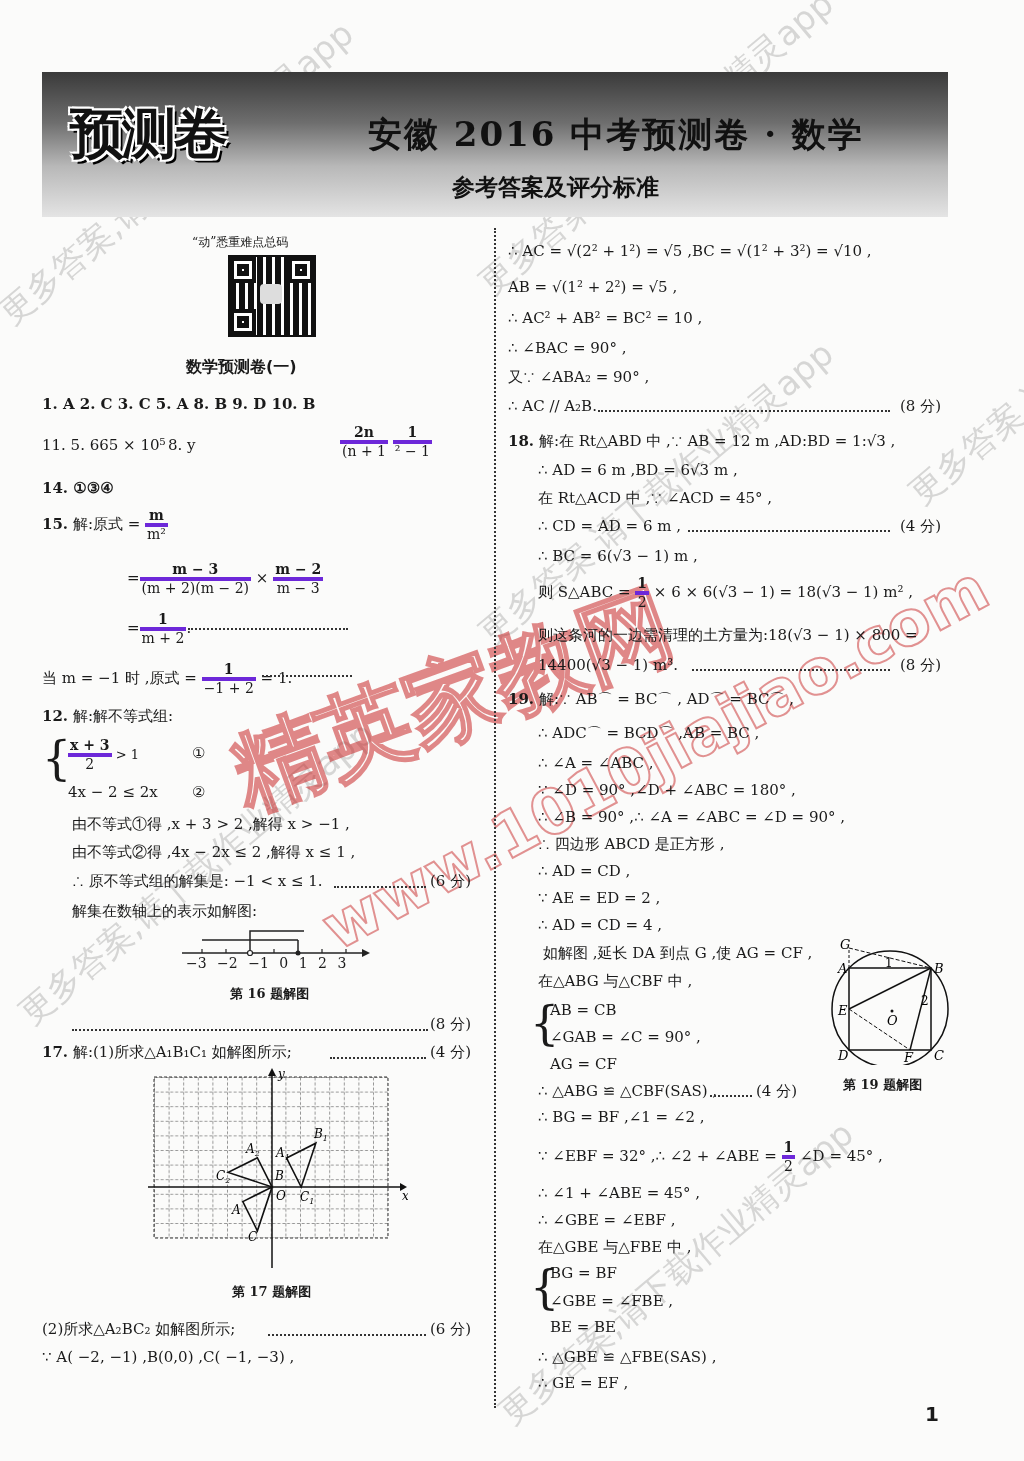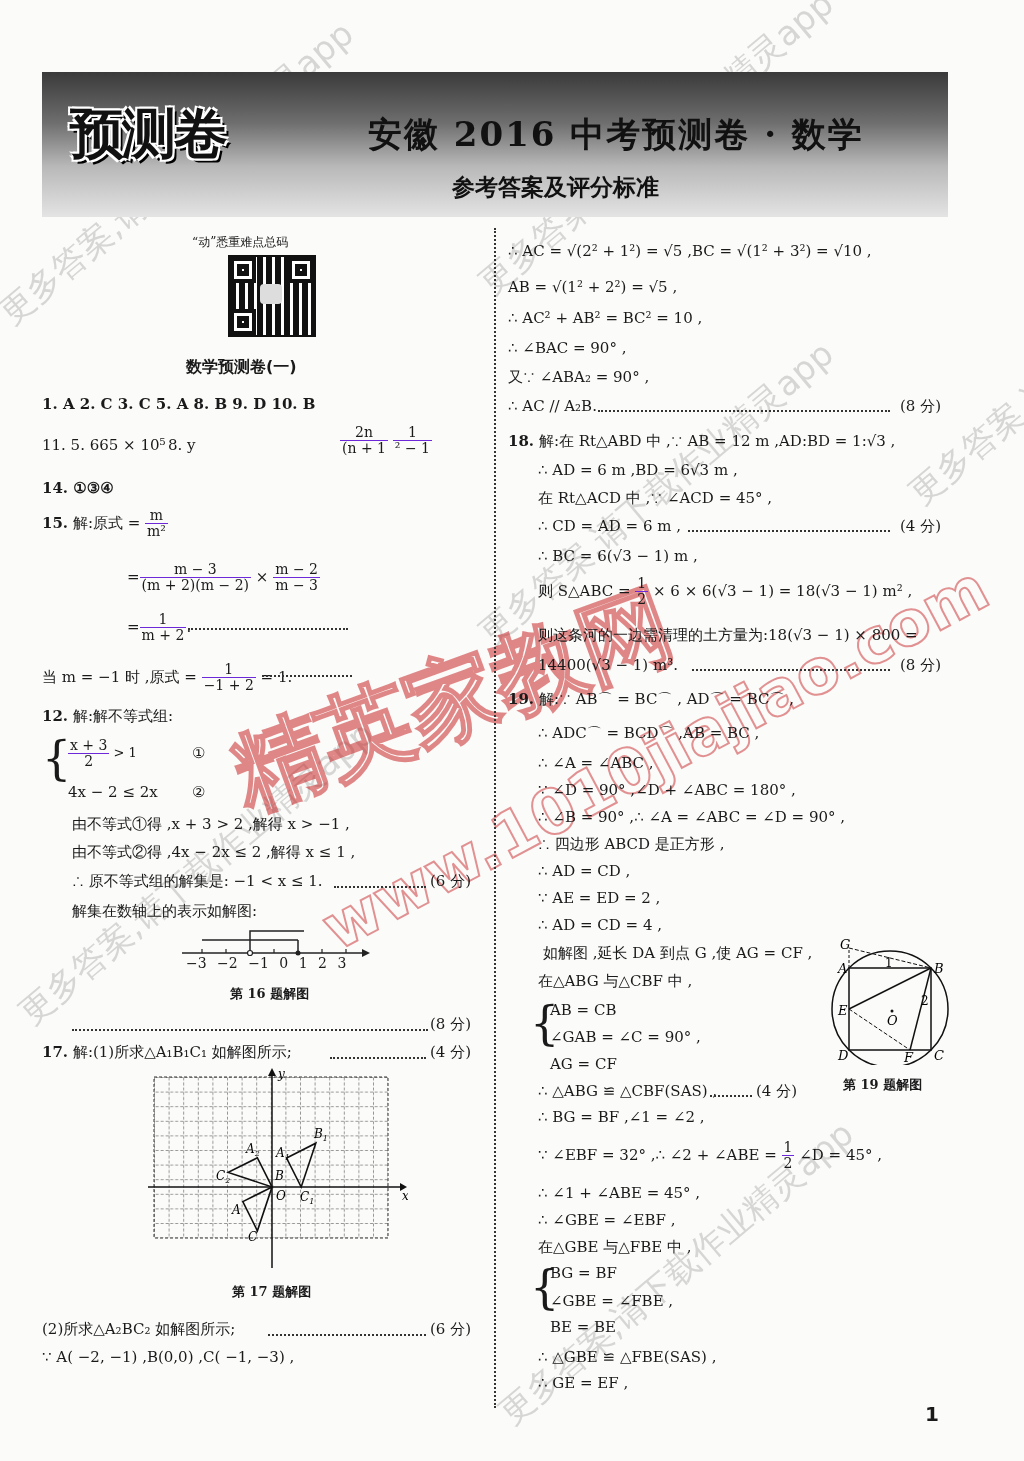--- a/index.html
+++ b/index.html
@@ -42,21 +42,21 @@
       repeating-linear-gradient(90deg, #111 0 6px, #fff 6px 9px),
       #111;
     border: 2px solid #111;
   }
   .qr .corner { position: absolute; width: 18px; height: 18px; border: 4px solid #111; background: #fff; box-shadow: inset 0 0 0 3px #fff, inset 0 0 0 8px #111; }
   .qr .logo-badge { position: absolute; left: 30px; top: 27px; width: 22px; height: 20px; background: #ddd; border-radius: 4px; }
   .section-title { position: absolute; left: 186px; top: 357px; font-family: "DejaVu Sans", sans-serif; font-weight: bold; font-size: 16px; }
   .score { position: absolute; font-size: 15px; white-space: nowrap; }
   .dots { position: absolute; border-bottom: 2px dotted #333; height: 0; }
   .frac { display: inline-block; vertical-align: middle; text-align: center; font-size: 14px; line-height: 1.1; }
-  .frac .num { display: block; border-bottom: 1px solid #6d28d9; padding: 0 2px; }
+  .frac .num { display: block; border-bottom: 4px solid #6d28d9; padding: 0 2px; font-weight: bold; }
   .frac .den { display: block; padding: 0 2px; }
   .brace { position: absolute; font-size: 46px; font-weight: 100; line-height: 1; }
   .fig-caption { position: absolute; font-size: 13px; font-weight: bold; }
   .page-num { position: absolute; left: 925px; top: 1402px; font-family: "DejaVu Sans", sans-serif; font-weight: bold; font-size: 20px; }
   .watermark { position: absolute; font-family: "DejaVu Sans", sans-serif; pointer-events: none; white-space: nowrap; }
   .wm-gray { color: rgba(120,120,120,0.28); font-size: 34px; }
   .wm-red { color: rgba(220,80,80,0.28); font-size: 92px; font-weight: bold; -webkit-text-stroke: 2px rgba(200,40,40,0.55); color: transparent; }
   .wm-red-small { color: transparent; -webkit-text-stroke: 2px rgba(200,40,40,0.5); font-size: 62px; font-weight: bold; }
   svg text { font-family: "DejaVu Serif", serif; }
 </style>

